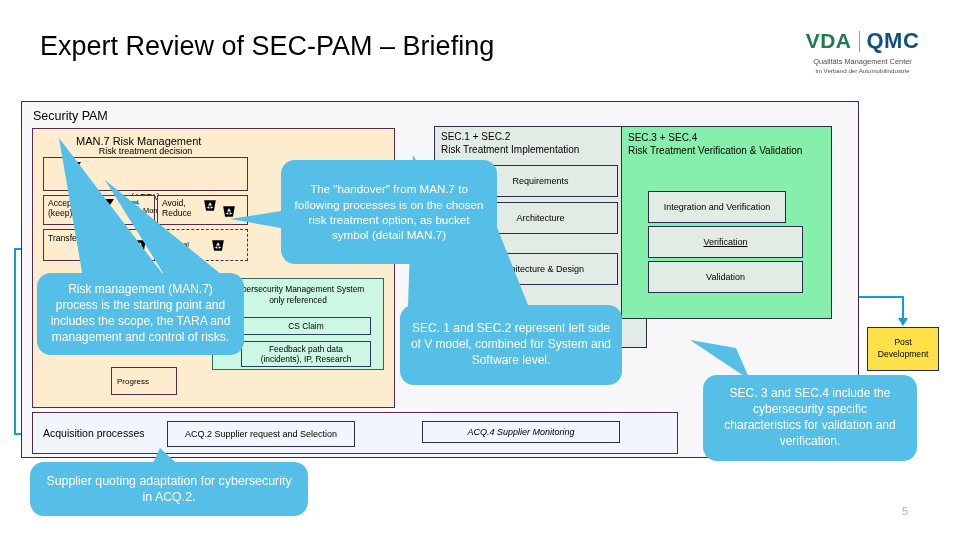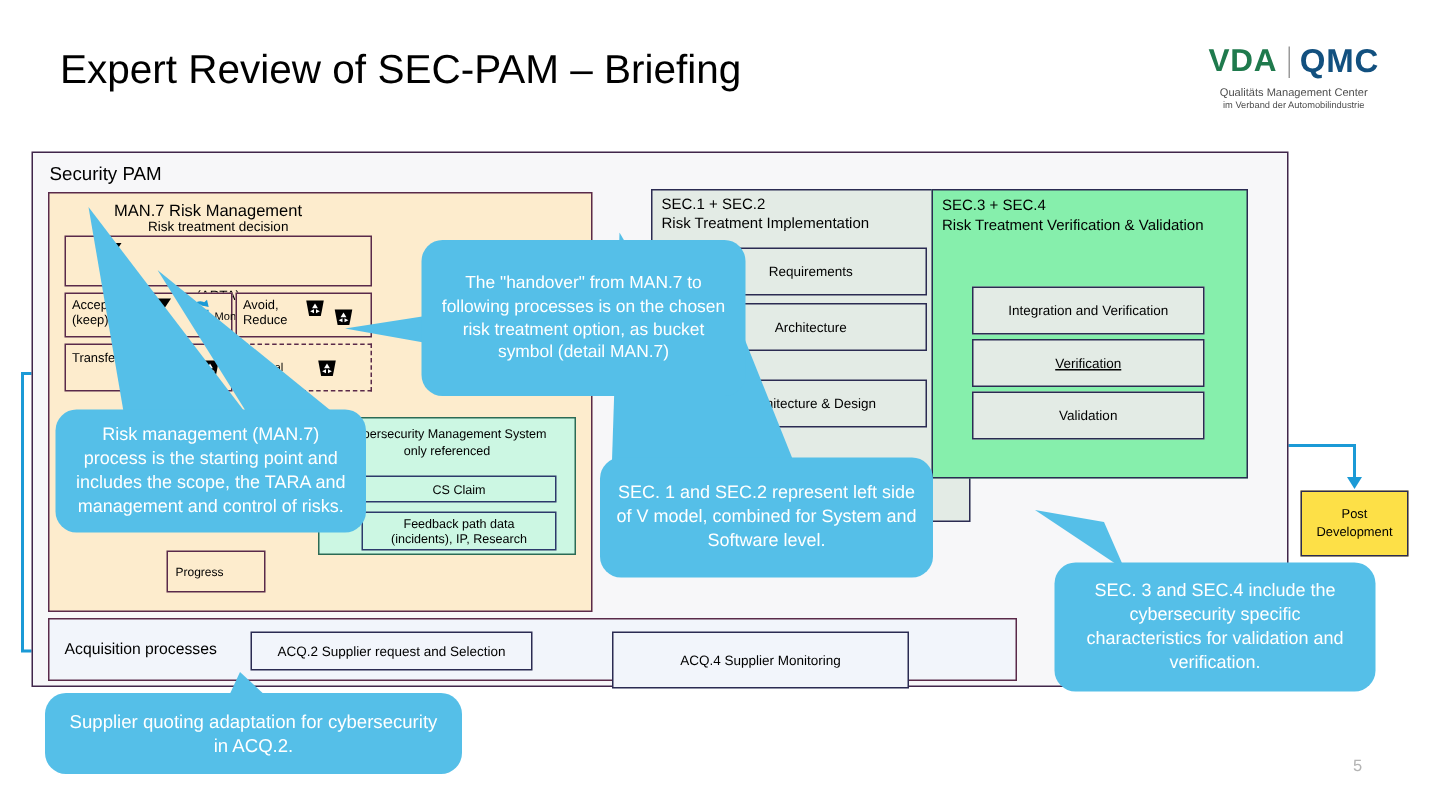--- a/index.html
+++ b/index.html
@@ -298,37 +298,37 @@
     <div class="sbox" style="left:28px; top:126px; width:155px; height:32px;">
       <span>Architecture &amp; Design</span>
     </div>
   </div>
 
   <div id="sec34">
     <div class="hd">
       <div>SEC.3 + SEC.4</div>
       <div>Risk Treatment Verification &amp; Validation</div>
     </div>
-    <div class="sbox" style="left:26px; top:64px; width:155px; height:32px;">
+    <div class="sbox" style="left:26px; top:64px; width:138px; height:32px;">
       <span>Integration and Verification</span>
     </div>
     <div class="sbox" style="left:26px; top:99px; width:155px; height:32px;text-decoration:underline;">
       <span>Verification</span>
     </div>
     <div class="sbox" style="left:26px; top:134px; width:155px; height:32px;">
       <span>Validation</span>
     </div>
   </div>
 
   <div id="acq">
     <div id="acq-label">Acquisition processes</div>
     <div class="abox" style="left:134px; top:8px; width:188px; height:26px;text-align:right;">
       <span>ACQ.2 Supplier request and Selection</span>
     </div>
-    <div class="abox" style="left:375px; top:8px; width:198px; height:38px;">
+    <div class="abox" style="left:389px; top:8px; width:198px; height:22px;font-style:italic;">
       <span>ACQ.4 Supplier Monitoring</span>
     </div>
   </div>
 
   <div id="postdev">
     <div>
       <div>Post</div>
       <div>Development</div>
     </div>
   </div>

